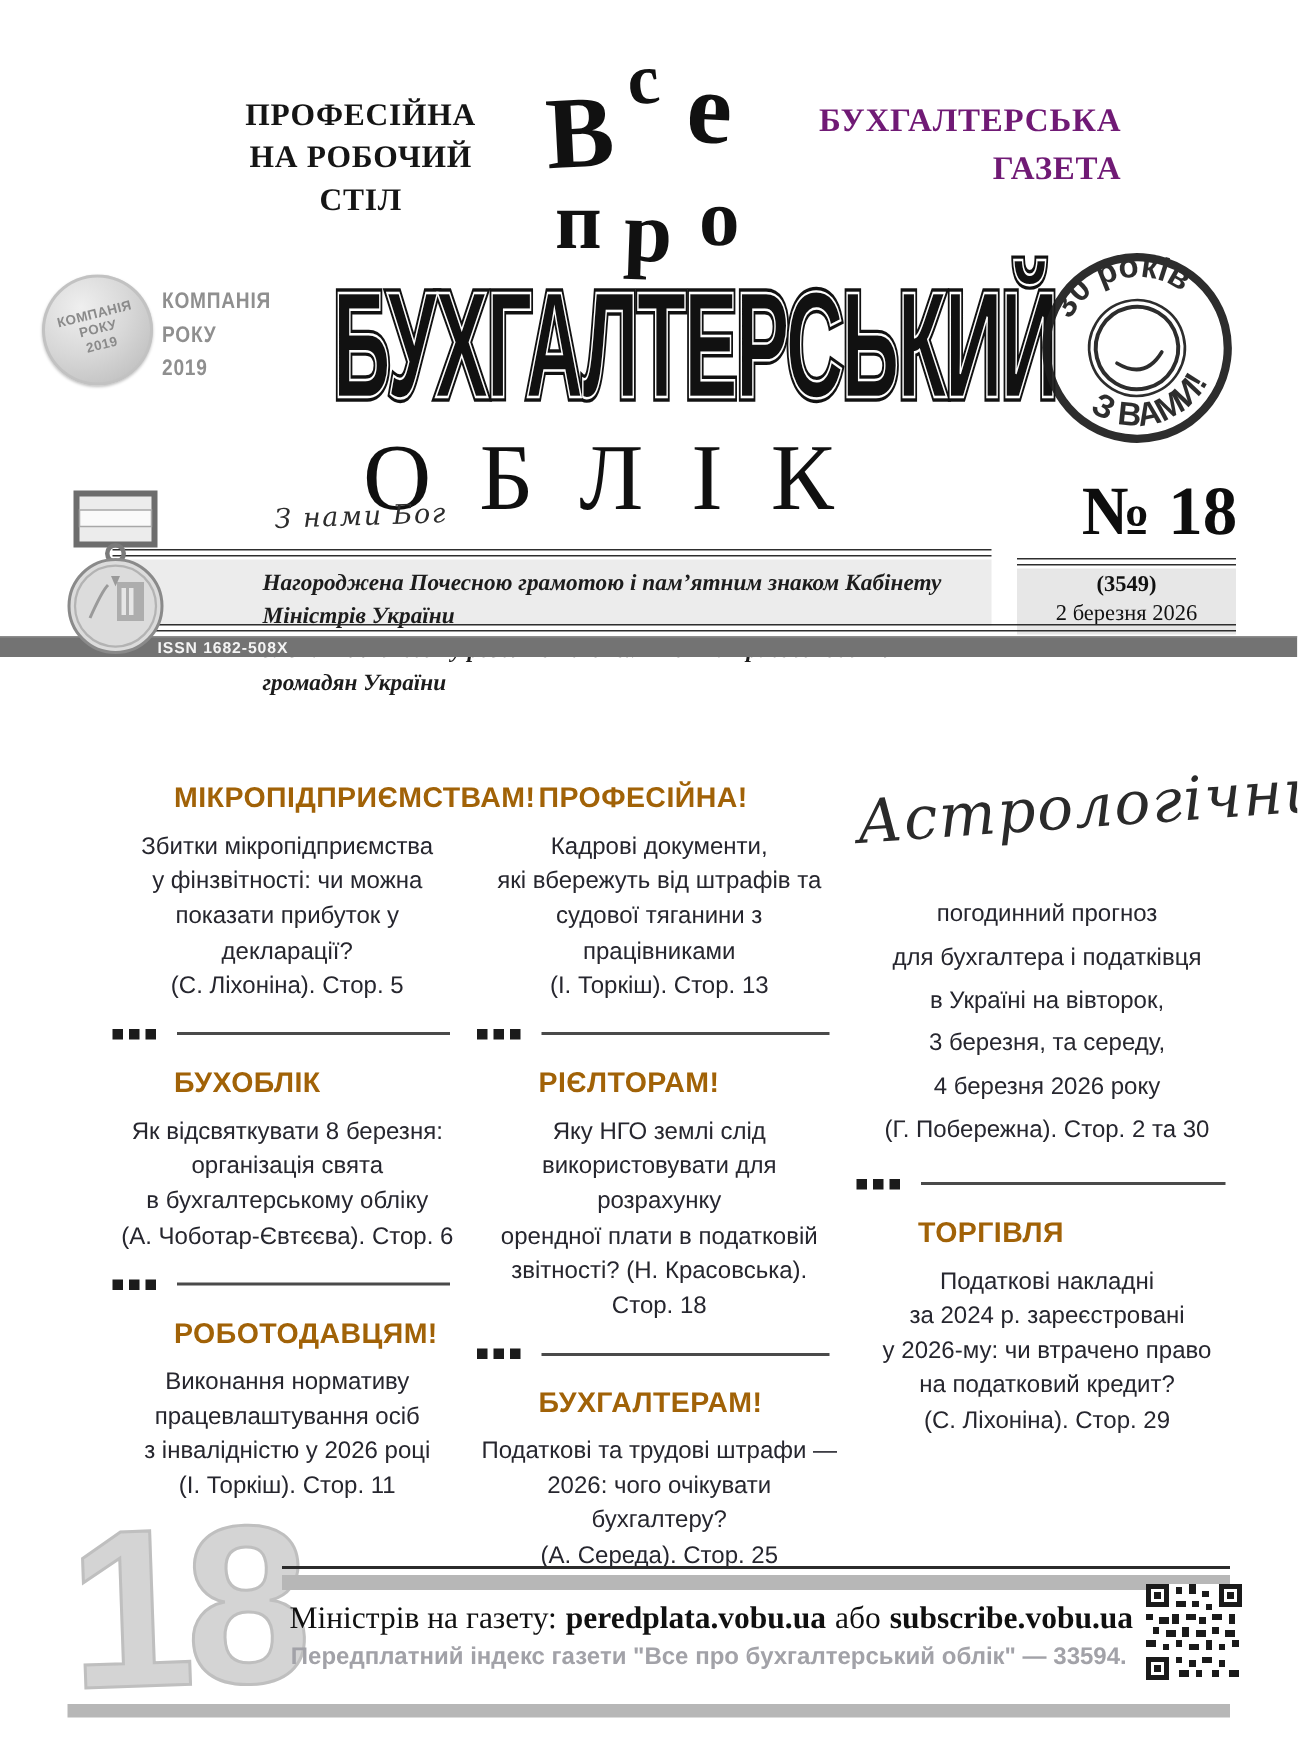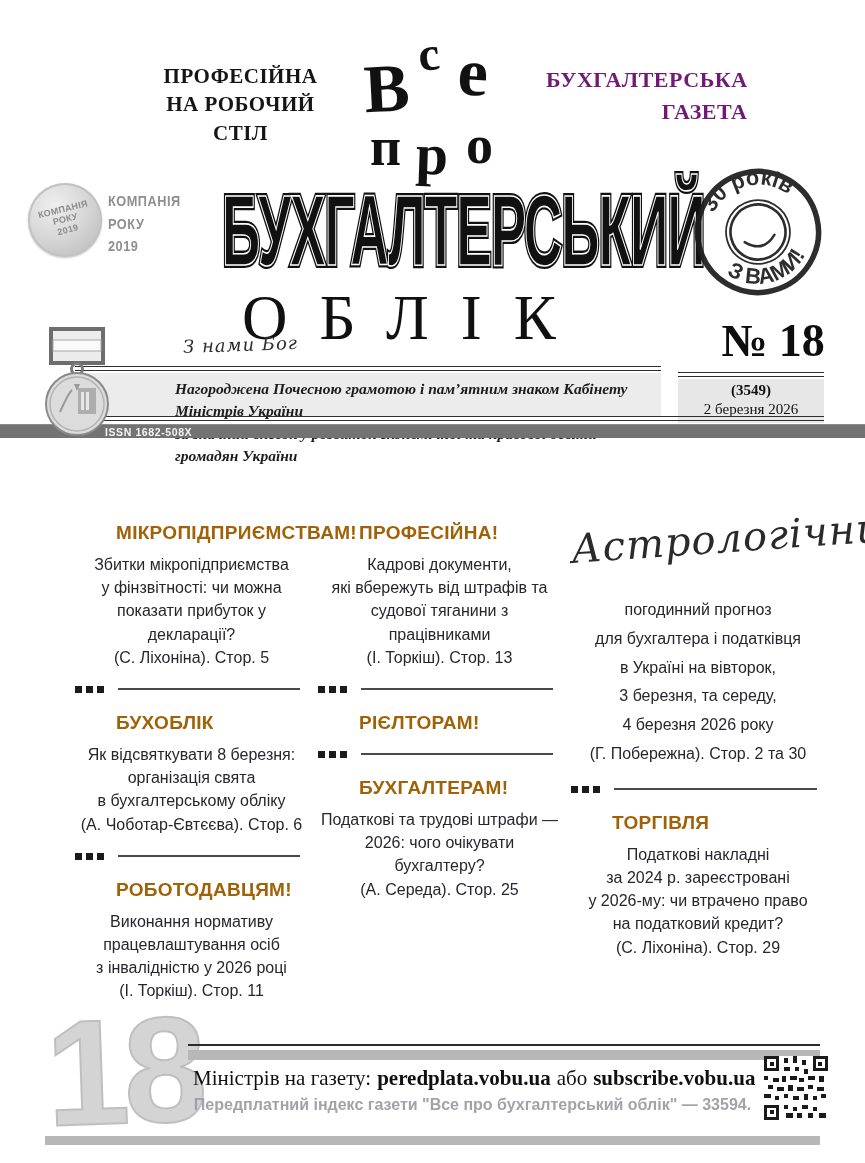--- a/index.html
+++ b/index.html
@@ -230,20 +230,25 @@
 які вбережуть від штрафів та
 судової тяганини з працівниками
 (І. Торкіш). Стор. 13</div>
       <div class="sep">
           <span class="sq"></span>
           <span class="sq"></span>
           <span class="sq"></span>
           <span class="ln"></span>
         </div>
       <div class="toc-h">РІЄЛТОРАМ!</div>
+      <div class="toc-t">Яку НГО землі слід
+використовувати для розрахунку
+орендної плати в податковій
+звітності? (Н. Красовська).
+Стор. 18</div>
       <div class="sep">
           <span class="sq"></span>
           <span class="sq"></span>
           <span class="sq"></span>
           <span class="ln"></span>
         </div>
       <div class="toc-h">БУХГАЛТЕРАМ!</div>
       <div class="toc-t">Податкові та трудові штрафи —
 2026: чого очікувати бухгалтеру?
 (А. Середа). Стор. 25</div>

